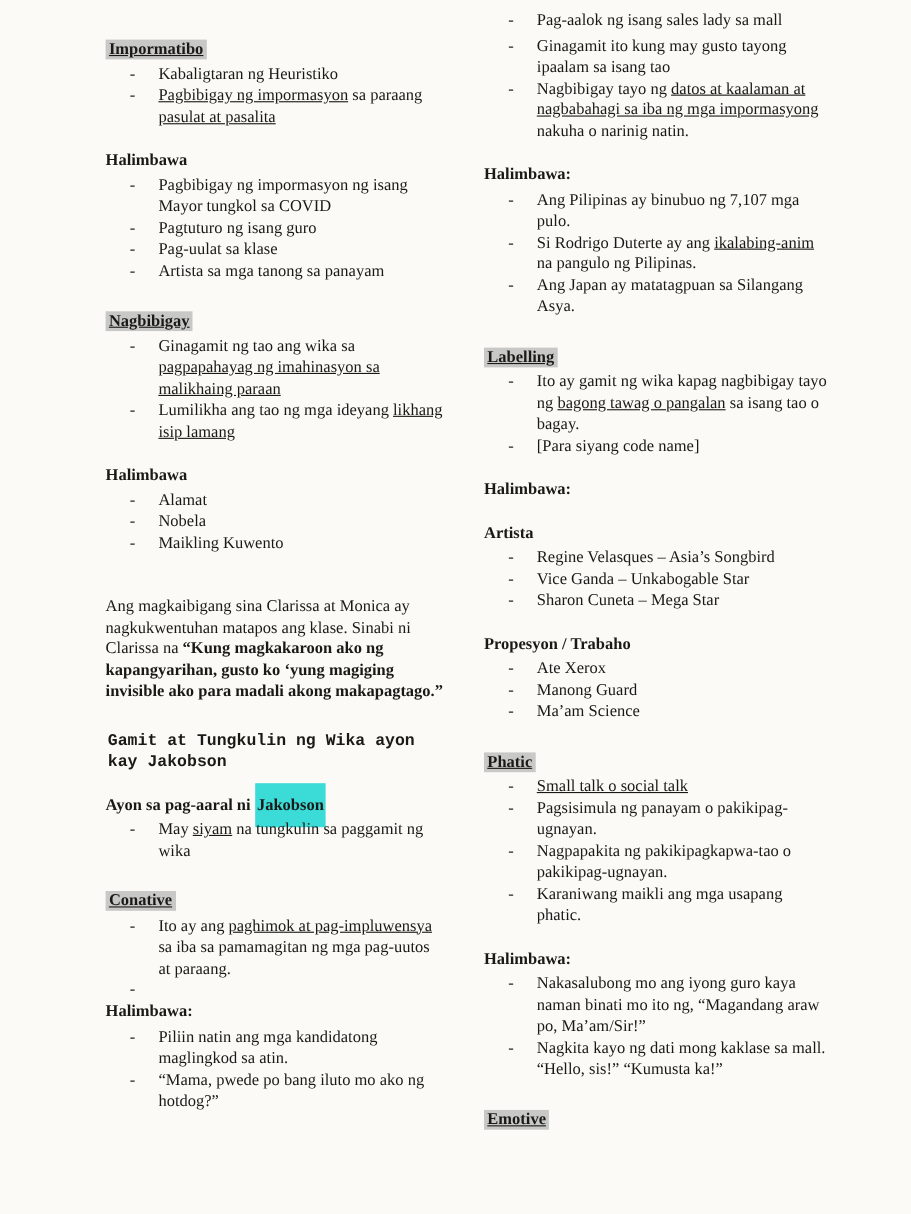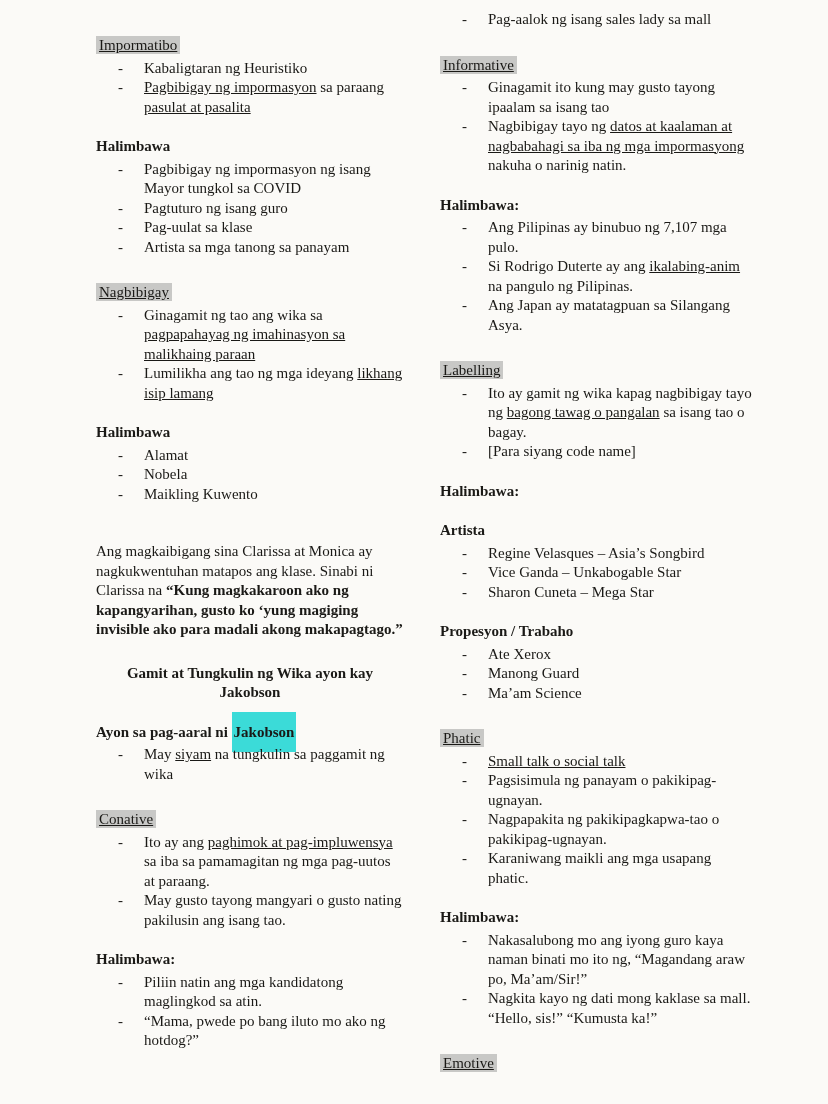--- a/index.html
+++ b/index.html
@@ -10,24 +10,24 @@
     font-family: "Liberation Serif", "DejaVu Serif", serif;
     color: var(--text, #1a1a1a);
     font-size: 15px; line-height: 19.5px;
   }
   #page { position: relative; width: 828px; height: 1104px; overflow: hidden; background: var(--page-bg, #fbfaf7); }
   .col { position: absolute; }
   #col-left  { left: 96px;  top: 36px; width: 308px; }
   #col-right { left: 440px; top: 10px; width: 315px; }
   .col > :first-child { margin-top: 0 !important; }
 
-  .h-gray { font-weight: normal; margin: 26px 0 0; }
+  .h-gray { font-weight: bold; margin: 26px 0 0; }
   .h-gray .hl-gray { background: var(--hl-gray, #c7c7c5); text-decoration: underline; padding: 1px 3px; }
   .h-bold { font-weight: bold; margin: 20px 0 0; }
-  .h-center { font-weight: bold; text-align: center; margin: 24px 2px 0; }
+  .h-center { font-weight: bold; margin: 24px 2px 0; font-family: Liberation Mono, monospace; }
   .para { margin: 38px 0 0; font-family: Liberation Serif, serif; }
 
   ul.bullets { list-style: none; margin: 3px 0 0; padding: 0; }
   ul.bullets li { position: relative; padding-left: 48px; margin: 0; }
   ul.bullets .marker { position: absolute; left: 22px; top: 0; }
 
   .u { text-decoration: underline; }
   .b { font-weight: bold; }
   .hl-cyan { background: var(--hl-cyan, #3bdbd8); padding: 12px 2px; }
 </style>
@@ -61,33 +61,32 @@
       </ul>
       <div class="para"><span>Ang magkaibigang sina Clarissa at Monica ay nagkukwentuhan matapos ang klase. Sinabi ni Clarissa na </span><span class="b">“Kung magkakaroon ako ng kapangyarihan, gusto ko ‘yung magiging invisible ako para madali akong makapagtago.”</span></div>
       <div class="h-center"><span>Gamit at Tungkulin ng Wika ayon kay Jakobson</span></div>
       <div class="h-bold"><span>Ayon sa pag-aaral ni </span><span class="hl-cyan">Jakobson</span></div>
       <ul class="bullets">
         <li><span class="marker">-</span><span><span>May </span><span class="u">siyam</span><span> na tungkulin sa paggamit ng wika</span></span></li>
       </ul>
       <div class="h-gray"><span class="hl-gray"><span>Conative</span></span></div>
       <ul class="bullets">
         <li><span class="marker">-</span><span><span>Ito ay ang </span><span class="u">paghimok at pag-impluwensya</span><span> sa iba sa pamamagitan ng mga pag-uutos at paraang.</span></span></li>
-        <li><span class="marker">-</span><span><span>May gusto tayong mangyari o gusto nating pakilusin ang isang tao.</span></span></li>
+        <li><span class="marker">-</span></li>
       </ul>
       <div class="h-bold"><span>Halimbawa:</span></div>
       <ul class="bullets">
         <li><span class="marker">-</span><span><span>Piliin natin ang mga kandidatong maglingkod sa atin.</span></span></li>
         <li><span class="marker">-</span><span><span>“Mama, pwede po bang iluto mo ako ng hotdog?”</span></span></li>
       </ul>
     </div>
   <div class="col" id="col-right">
       <ul class="bullets">
         <li><span class="marker">-</span><span><span>Pag-aalok ng isang sales lady sa mall</span></span></li>
       </ul>
-      <div class="h-gray"><span class="hl-gray"><span>Informative</span></span></div>
       <ul class="bullets">
         <li><span class="marker">-</span><span><span>Ginagamit ito kung may gusto tayong ipaalam sa isang tao</span></span></li>
         <li><span class="marker">-</span><span><span>Nagbibigay tayo ng </span><span class="u">datos at kaalaman at nagbabahagi sa iba ng mga impormasyong</span><span> nakuha o narinig natin.</span></span></li>
       </ul>
       <div class="h-bold"><span>Halimbawa:</span></div>
       <ul class="bullets">
         <li><span class="marker">-</span><span><span>Ang Pilipinas ay binubuo ng 7,107 mga pulo.</span></span></li>
         <li><span class="marker">-</span><span><span>Si Rodrigo Duterte ay ang </span><span class="u">ikalabing-anim</span><span> na pangulo ng Pilipinas.</span></span></li>
         <li><span class="marker">-</span><span><span>Ang Japan ay matatagpuan sa Silangang Asya.</span></span></li>
       </ul>

